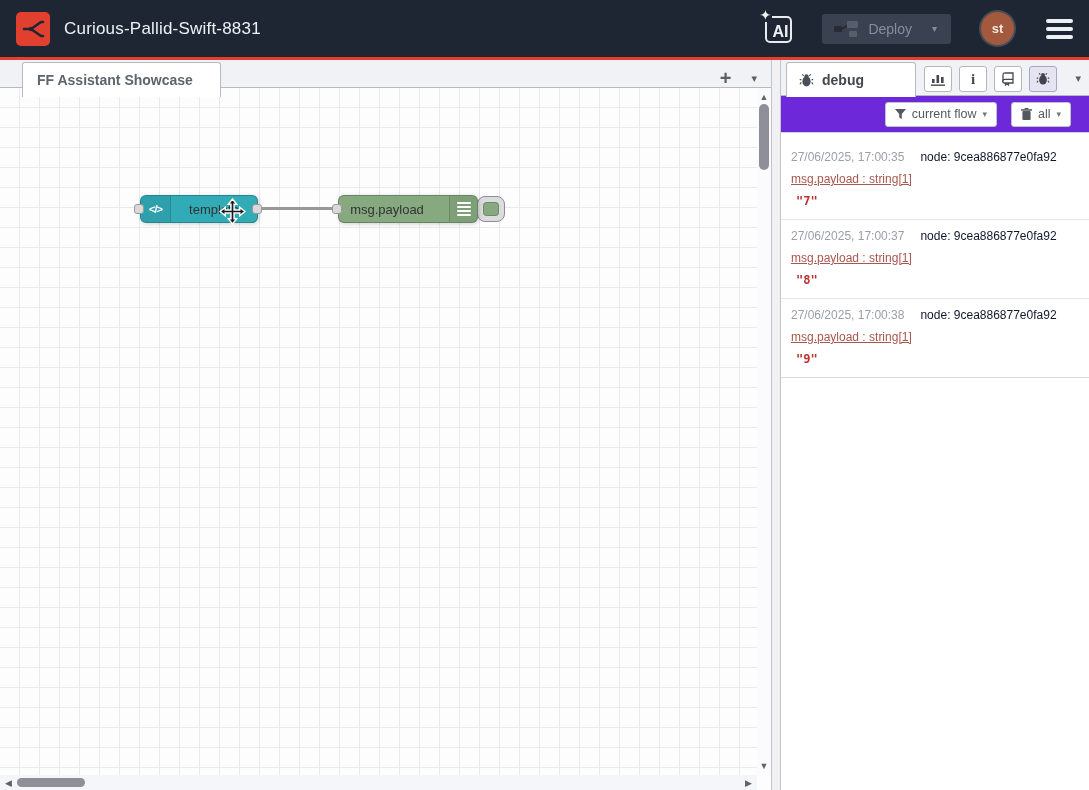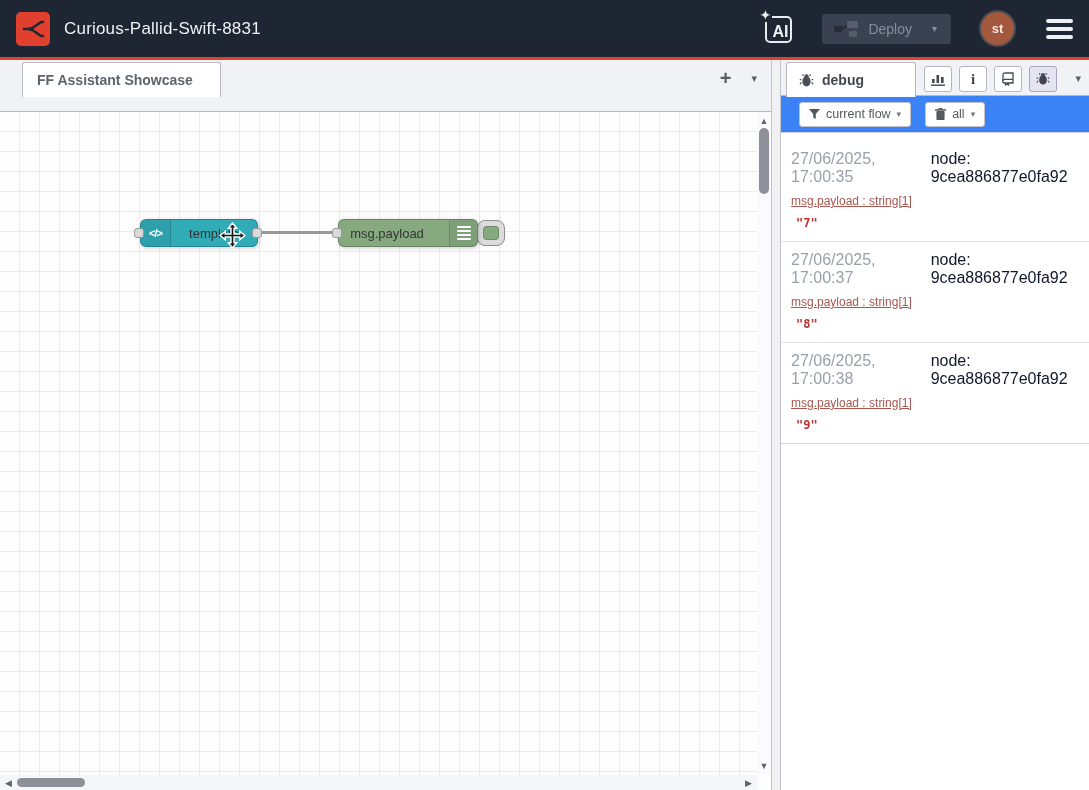--- a/index.html
+++ b/index.html
@@ -37,21 +37,21 @@
   .avatar { width:33px; height:33px; border-radius:50%; background:#a2593d; color:#f4e8e0;
             font-size:13px; font-weight:700; display:flex; align-items:center; justify-content:center;
             box-shadow:0 0 0 2px rgba(255,255,255,.18); margin-right:30px; cursor:pointer; }
   .hamburger { display:flex; flex-direction:column; gap:4px; cursor:pointer; padding:4px 2px; }
   .hamburger div { width:27px; height:4px; border-radius:2px; background:#eef1f4; }
 
   
   .main { flex:1; display:flex; min-height:0; }
   .workspace { width:771px; flex:0 0 auto; display:flex; flex-direction:column; min-height:0; }
 
-  .tabbar { height:52px; background:#f1f2f5; border-bottom:1px solid #b9b9bf; position:relative; flex:0 0 auto; }
+  .tabbar { height:28px; background:#f1f2f5; border-bottom:1px solid #b9b9bf; position:relative; flex:0 0 auto; }
   .flow-tab { position:absolute; left:22px; top:2px; height:35px; width:199px; background:#fff;
               border:1px solid #b9b9bf; border-bottom:none; border-radius:3px 3px 0 0; z-index:2;
               display:flex; align-items:center; padding:0 14px; cursor:pointer; }
   .flow-tab span { font-size:14px; font-weight:600; color:#5d646c; }
   .tab-actions { position:absolute; right:14px; top:0; height:36px; display:flex; align-items:center; gap:20px; }
   .tab-actions .icon-btn { color:#5a6066; cursor:pointer; background:none; border:none;
               font-family:"Liberation Sans",sans-serif; }
   .btn-plus { font-size:20px; font-weight:700; line-height:1; }
   .btn-caret { font-size:11px; }
 
@@ -113,31 +113,31 @@
               border:1px solid #b9b9bf; border-bottom:none; border-radius:3px 3px 0 0; z-index:2;
               display:flex; align-items:center; gap:8px; padding:0 12px; cursor:pointer; }
   .side-tab span { font-size:14px; font-weight:700; color:#42474e; }
   .panel-buttons { position:absolute; right:32px; top:6px; display:flex; gap:7px; }
   .pbtn { width:28px; height:26px; border:1px solid #b6b6bc; border-radius:3px; background:#fff;
           display:flex; align-items:center; justify-content:center; color:#45494f; cursor:pointer; }
   .pbtn.active { background:#e7e4f2; border-color:#a9a4c4; }
   .side-caret { position:absolute; right:8px; top:0; height:36px; display:flex; align-items:center;
                 color:#5a6066; font-size:11px; cursor:pointer; background:none; border:none; }
 
-  .side-toolbar { height:37px; background:#3b82f6; border-bottom:1px solid #d2d2d8; flex:0 0 auto;
-                  display:flex; justify-content:flex-start; align-items:center; gap:14px; padding:0 18px; }
+  .side-toolbar { height:37px; background:#6d28d9; border-bottom:1px solid #d2d2d8; flex:0 0 auto;
+                  display:flex; justify-content:flex-end; align-items:center; gap:14px; padding:0 18px; }
   .tbtn { height:25px; border:1px solid #c2c2c8; border-radius:3px; background:#fff; color:#54595f;
           font-size:12.5px; display:flex; align-items:center; gap:6px; padding:0 9px; cursor:pointer;
           font-family:"Liberation Sans",sans-serif; }
   .tbtn .caret { font-size:9px; color:#777; }
 
   .messages { margin-top:8px; border-bottom:1px solid #d9d9de; }
   .msg { padding:9px 10px 11px 10px; }
   .msg + .msg { border-top:1px solid #e6e6ea; }
-  .msg-meta { font-size:16px; color:#9aa0a8; display:flex; gap:16px; }
+  .msg-meta { font-size:12px; color:#9aa0a8; display:flex; gap:16px; }
   .msg-node { color:#0f172a; font-weight:400; }
   .msg-prop { margin-top:8px; font-size:12px; color:#a8564e;text-decoration:underline; }
   .msg-value { margin-top:8px; font-family:"DejaVu Sans Mono", monospace; font-size:12px;
                color:#b93330; font-weight:700; padding-left:5px; }
 </style>
 </head>
 <body>
 
 <div class="app">
 

